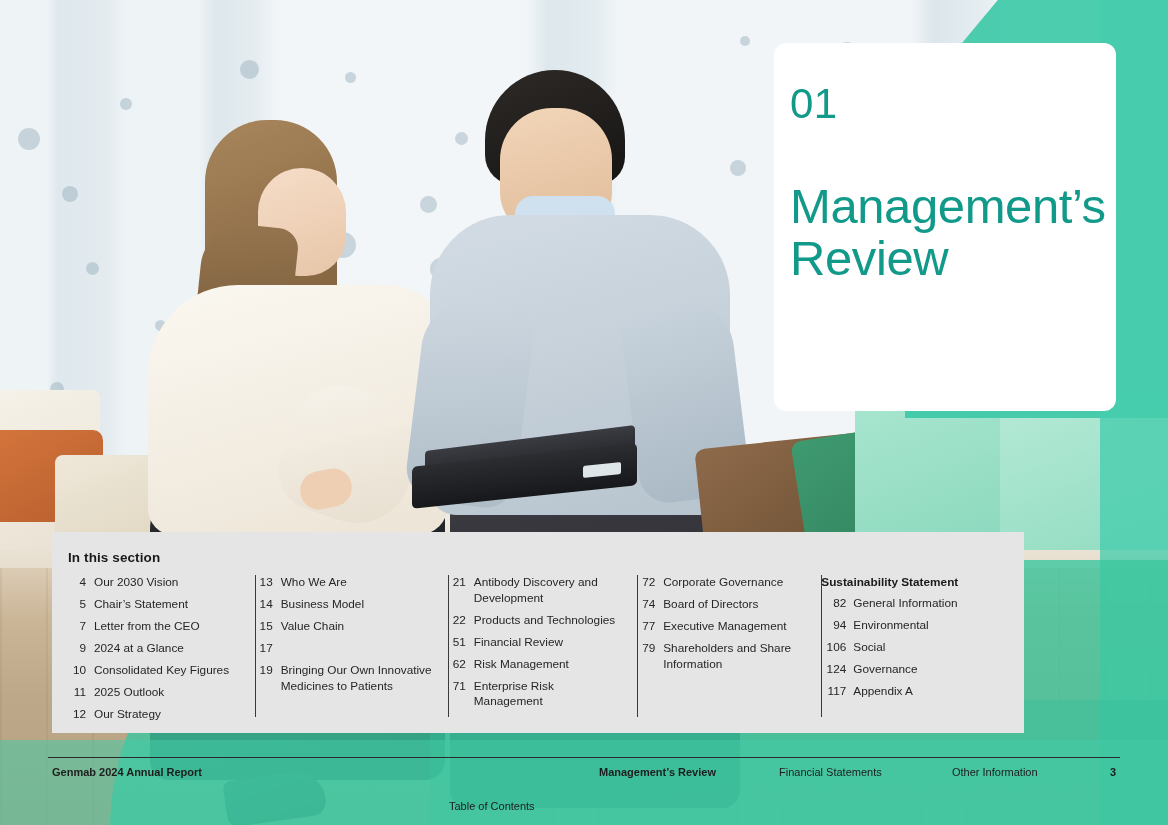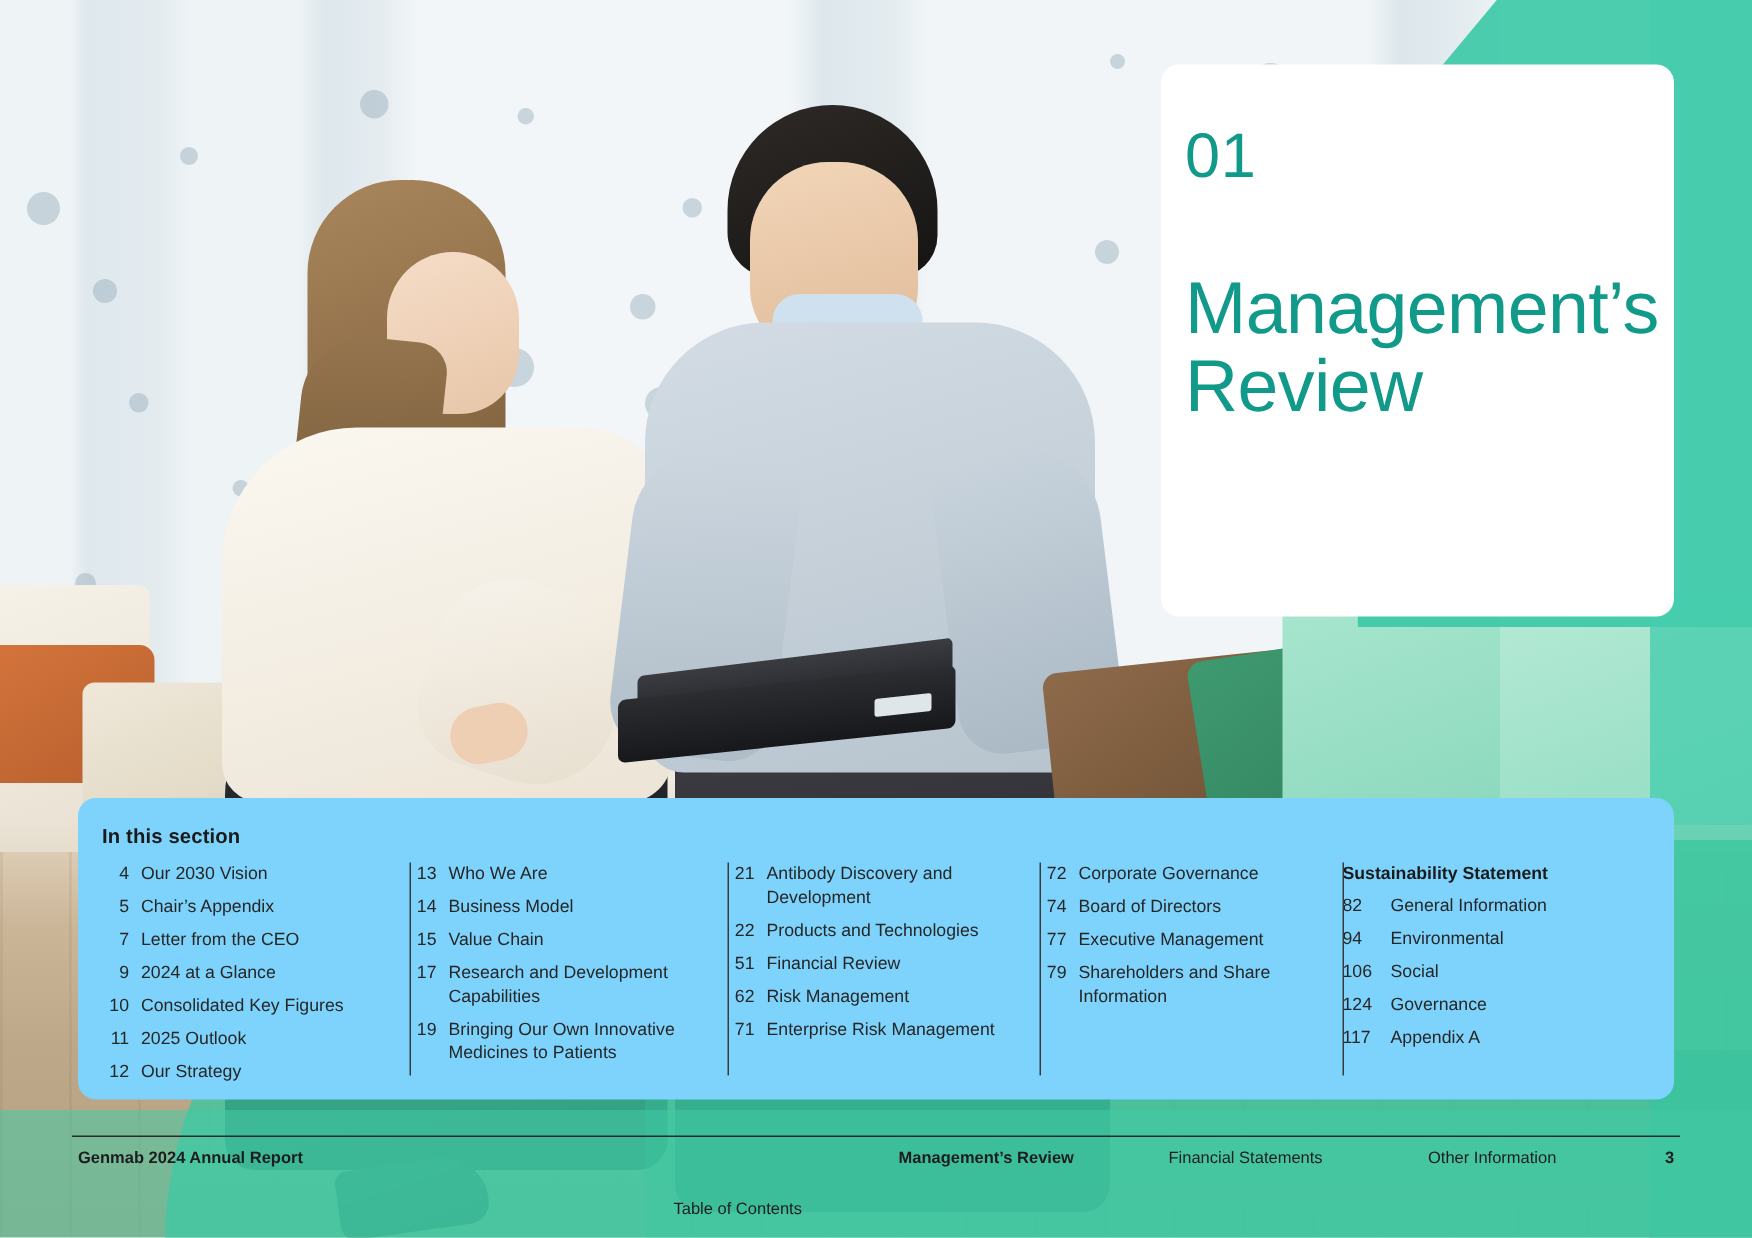--- a/index.html
+++ b/index.html
@@ -187,22 +187,22 @@
     letter-spacing:.5px; line-height:1;
   }
   #title-card .ttl {
     margin-top:56px;
     font-size:49px; line-height:1.06; color:#11998a;
     font-weight:400; letter-spacing:-.4px;
   }
 
   
   #toc-card {
-    position:absolute; left:52px; top:532px; width:1064px; height:201px;
-    background:#7dd3fc; border-radius:12px;
+    position:absolute; left:52px; top:532px; width:972px; height:201px;
+    background:#e5e5e5; border-radius:0;
     padding:18px 16px 0 16px;
   }
   #toc-title {
     font-size:13.5px; font-weight:bold; color:#1a1a1a;
     letter-spacing:.1px; margin-bottom:10px;
   }
   #toc-cols { display:flex; height:150px; }
   .toc-col {
     position:relative;
     padding-right:14px;
@@ -217,21 +217,21 @@
   .c2 { width:208px; }
   .c3 { width:202px; }
   .c4 { width:205px; }
 
   .toc-row { display:flex; font-size:11.8px; color:#262626; line-height:1.32; margin-bottom:6.5px; }
   .toc-pg { width:26px; flex:0 0 26px; text-align:right; padding-right:8px; }
   .toc-lb { flex:1; }
 
   .sus-head { font-size:11.8px; font-weight:bold; color:#1a1a1a; margin-bottom:7px; }
   .sus-row { display:flex; font-size:11.8px; color:#262626; line-height:1.32; margin-bottom:6.5px; }
-  .sus-pg { width:32px; flex:0 0 32px; text-align:left; padding-right:7px; }
+  .sus-pg { width:32px; flex:0 0 32px; text-align:right; padding-right:7px; }
 
   
   #footer-rule {
     position:absolute; left:48px; top:757px; width:1072px; height:1px;
     background:#2a2a2a;
   }
   #footer { position:absolute; left:0; top:766px; width:1168px; height:22px; font-size:11px; color:#1d1d1d; }
   #footer .f { position:absolute; white-space:nowrap; }
   .f-brand { left:52px; font-weight:bold; }
   .f-toc   { left:449px;margin-top:34px; }
@@ -327,21 +327,21 @@
 <div id="toc-card">
   <div id="toc-title">In this section</div>
   <div id="toc-cols">
     <div class="toc-col c0" id="tc0">
         <div class="toc-row">
           <span class="toc-pg">4</span>
           <span class="toc-lb">Our 2030 Vision</span>
         </div>
         <div class="toc-row">
           <span class="toc-pg">5</span>
-          <span class="toc-lb">Chair’s Appendix</span>
+          <span class="toc-lb">Chair’s Statement</span>
         </div>
         <div class="toc-row">
           <span class="toc-pg">7</span>
           <span class="toc-lb">Letter from the CEO</span>
         </div>
         <div class="toc-row">
           <span class="toc-pg">9</span>
           <span class="toc-lb">2024 at a Glance</span>
         </div>
         <div class="toc-row">
@@ -365,21 +365,20 @@
         <div class="toc-row">
           <span class="toc-pg">14</span>
           <span class="toc-lb">Business Model</span>
         </div>
         <div class="toc-row">
           <span class="toc-pg">15</span>
           <span class="toc-lb">Value Chain</span>
         </div>
         <div class="toc-row">
           <span class="toc-pg">17</span>
-          <span class="toc-lb">Research and Development Capabilities</span>
         </div>
         <div class="toc-row">
           <span class="toc-pg">19</span>
           <span class="toc-lb">Bringing Our Own Innovative Medicines to Patients</span>
         </div>
       </div>
     <div class="toc-col c2" id="tc2">
         <div class="toc-row">
           <span class="toc-pg">21</span>
           <span class="toc-lb">Antibody Discovery and Development</span>

